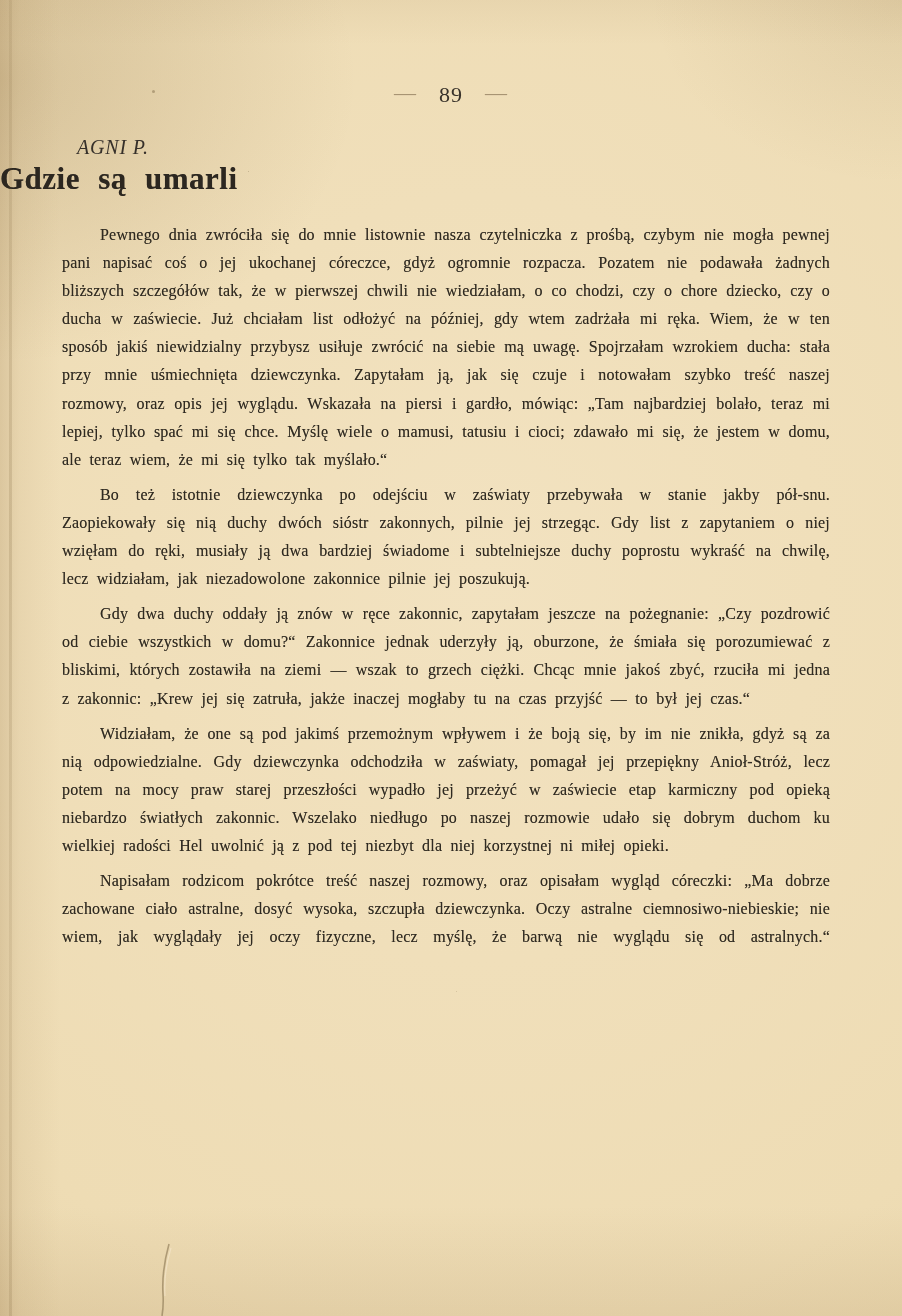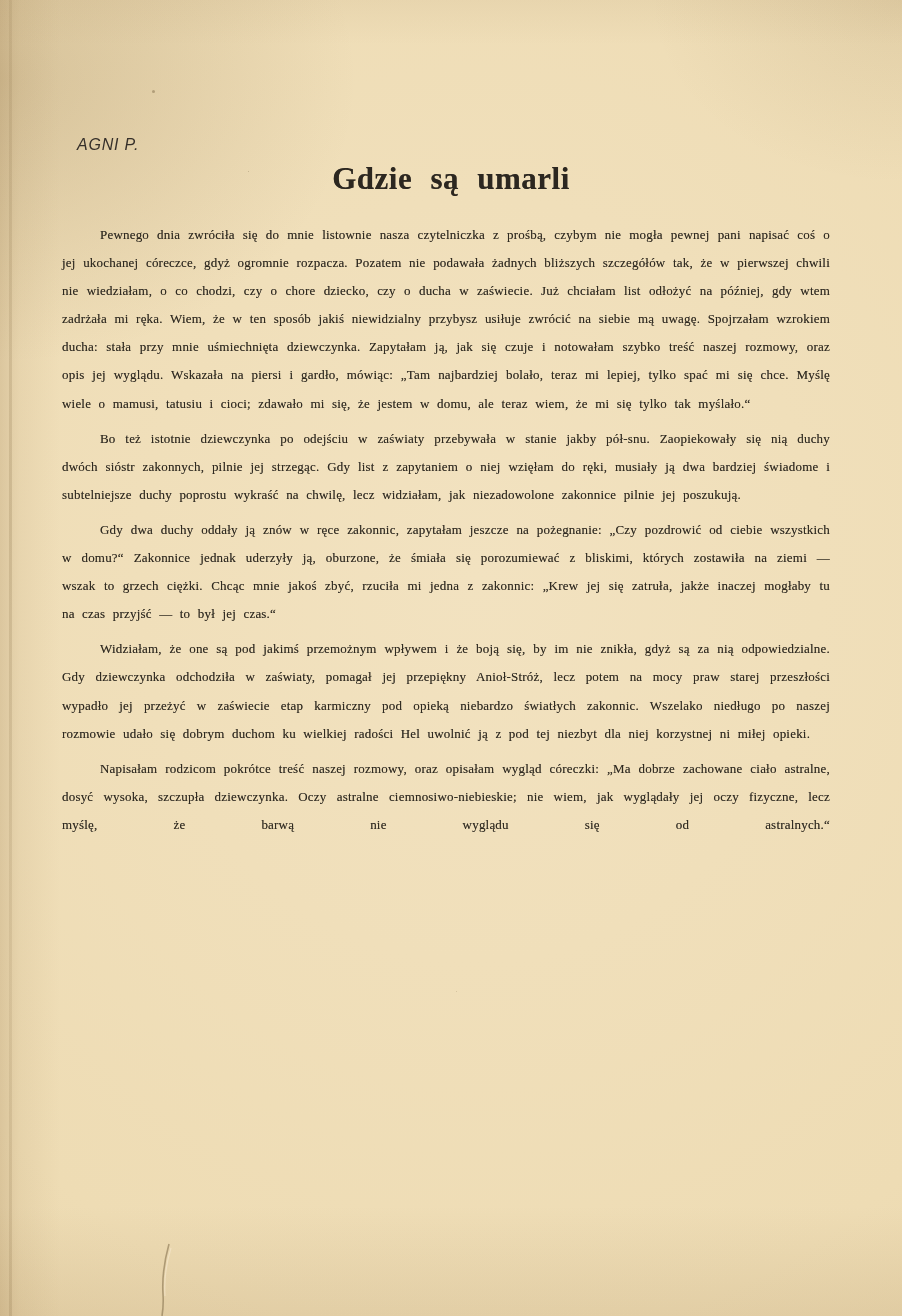--- a/index.html
+++ b/index.html
@@ -35,47 +35,47 @@
     color: #a3906f;
     margin: 0 22px;
     position: relative;
     top: -2px;
   }
   .page-number .num { color: #38322a; }
 
   .author {
     position: absolute;
     top: 136px; left: 77px;
-    font-family: Liberation Sans, sans-serif;
+    font-family: Liberation Serif, serif;
     font-style: italic;
-    font-size: 16px;
+    font-size: 20px;
     letter-spacing: 0.8px;
     color: #36302a;
   }
 
   .title {
     position: absolute;
     top: 161px; left: 0; right: 0;
     margin: 0;
-    text-align: center;
+    text-align: left;
     font-size: 31px;
     font-weight: bold;
     letter-spacing: 0.5px;
     word-spacing: 10px;
     color: #2c2720;
     text-shadow: 0 0 0.6px rgba(44,39,32,0.55);
   }
 
   
   .body-text {
     position: absolute;
     top: 221px;
     left: 62px;
     width: 768px;
-    font-size: 13px;
+    font-size: 16px;
     line-height: 28.1px;
     text-align: justify;
     letter-spacing: 0.2px;
     word-spacing: 4px;
     text-shadow: 0 0 0.5px rgba(47,42,33,0.5);
   }
   .body-text p {
     margin: 0 0 7px 0;
     text-indent: 38px;
   }
@@ -107,20 +107,23 @@
       485px 585px 0 -1px rgba(90,68,38,0.25),
       303px 900px 0 -1px rgba(90,68,38,0.22);
     pointer-events: none;
   }
 </style>
 </head>
 <body>
 
 <div class="page">
 
+  <div class="page-number">
+    <span class="dash">—</span><span class="num">89</span><span class="dash">—</span>
+  </div>
 
   <div class="author">AGNI P.</div>
 
   <h1 class="title">Gdzie są umarli</h1>
 
   <div class="body-text">
     <p>Pewnego dnia zwróciła się do mnie listownie nasza czytelniczka z prośbą, czybym nie mogła pewnej pani napisać coś o jej ukochanej córeczce, gdyż ogromnie rozpacza. Pozatem nie podawała żadnych bliższych szczegółów tak, że w pierwszej chwili nie wiedziałam, o co chodzi, czy o chore dziecko, czy o ducha w zaświecie. Już chciałam list odłożyć na później, gdy wtem zadrżała mi ręka. Wiem, że w ten sposób jakiś niewidzialny przybysz usiłuje zwrócić na siebie mą uwagę. Spojrzałam wzrokiem ducha: stała przy mnie uśmiechnięta dziewczynka. Zapytałam ją, jak się czuje i notowałam szybko treść naszej rozmowy, oraz opis jej wyglądu. Wskazała na piersi i gardło, mówiąc: „Tam najbardziej bolało, teraz mi lepiej, tylko spać mi się chce. Myślę wiele o mamusi, tatusiu i cioci; zdawało mi się, że jestem w domu, ale teraz wiem, że mi się tylko tak myślało.“</p>
     <p>Bo też istotnie dziewczynka po odejściu w zaświaty przebywała w stanie jakby pół-snu. Zaopiekowały się nią duchy dwóch sióstr zakonnych, pilnie jej strzegąc. Gdy list z zapytaniem o niej wzięłam do ręki, musiały ją dwa bardziej świadome i subtelniejsze duchy poprostu wykraść na chwilę, lecz widziałam, jak niezadowolone zakonnice pilnie jej poszukują.</p>
     <p>Gdy dwa duchy oddały ją znów w ręce zakonnic, zapytałam jeszcze na pożegnanie: „Czy pozdrowić od ciebie wszystkich w domu?“ Zakonnice jednak uderzyły ją, oburzone, że śmiała się porozumiewać z bliskimi, których zostawiła na ziemi — wszak to grzech ciężki. Chcąc mnie jakoś zbyć, rzuciła mi jedna z zakonnic: „Krew jej się zatruła, jakże inaczej mogłaby tu na czas przyjść — to był jej czas.“</p>
     <p>Widziałam, że one są pod jakimś przemożnym wpływem i że boją się, by im nie znikła, gdyż są za nią odpowiedzialne. Gdy dziewczynka odchodziła w zaświaty, pomagał jej przepiękny Anioł-Stróż, lecz potem na mocy praw starej przeszłości wypadło jej przeżyć w zaświecie etap karmiczny pod opieką niebardzo światłych zakonnic. Wszelako niedługo po naszej rozmowie udało się dobrym duchom ku wielkiej radości Hel uwolnić ją z pod tej niezbyt dla niej korzystnej ni miłej opieki.</p>

